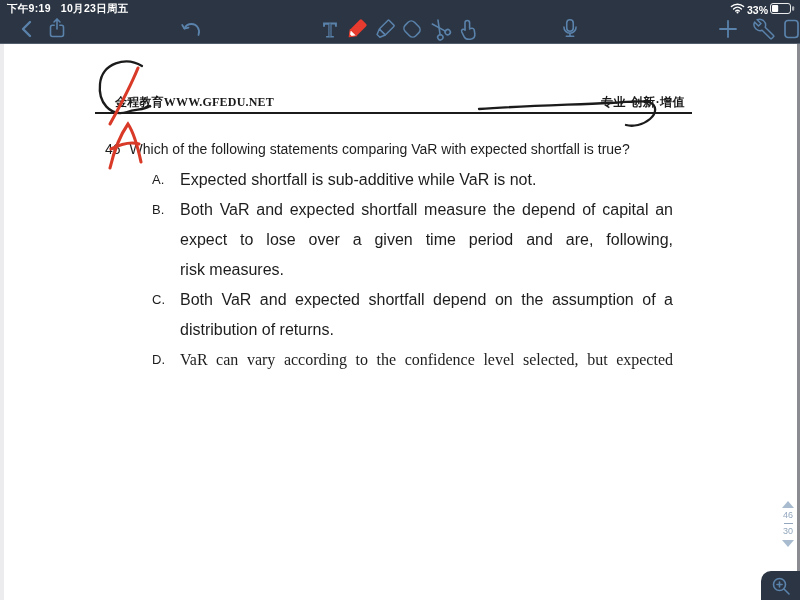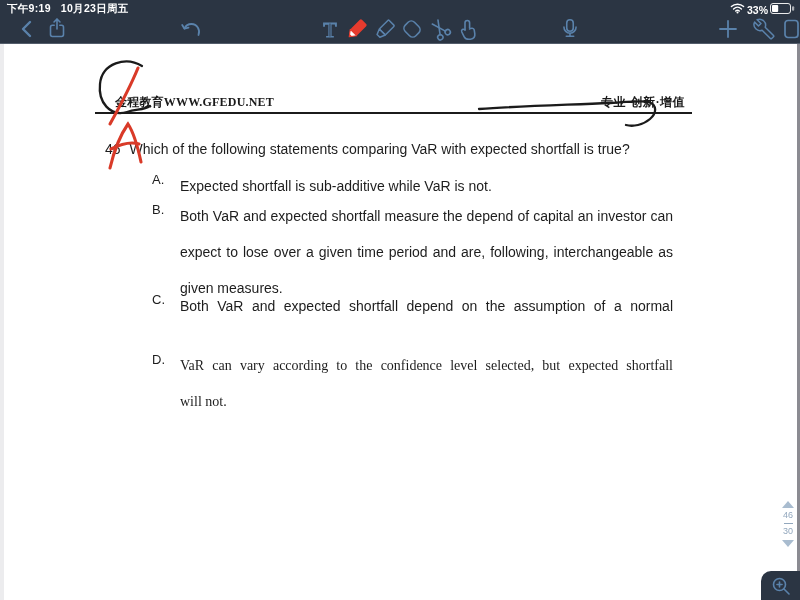--- a/index.html
+++ b/index.html
@@ -26,22 +26,22 @@
                     font-size:12px;font-weight:600;color:#1a1a1a;letter-spacing:.5px;}
   .doc-rule{position:absolute;left:95px;top:68px;width:597px;height:2px;background:#1b1b1b;}
   .q-line{position:absolute;left:105px;top:90px;height:30px;line-height:30px;
           font-size:14px;color:#1d1d1d;white-space:nowrap;}
   .q-num{display:inline-block;margin-right:9px;}
   .options{position:absolute;left:0;top:121px;width:800px;}
   .opt{position:relative;}
   .opt-label{position:absolute;left:152px;top:0;height:30px;line-height:30px;
              font-size:13px;color:#1d1d1d;}
   .opt-lines{position:absolute;left:180px;top:0;width:493px;}
-  .opt-line{height:30px;line-height:30px;font-size:14px;color:#1d1d1d;
-            white-space:nowrap;overflow:hidden;margin-top:6px;}
+  .opt-line{height:30px;line-height:30px;font-size:16px;color:#1d1d1d;
+            white-space:nowrap;overflow:hidden;}
   .opt-line.justify{white-space:normal;text-align:justify;text-align-last:justify;}
   .o-a{height:30px;} .o-b{height:90px;} .o-c{height:60px;} .o-d{height:60px;font-family:Liberation Serif, serif;}
   .opt{margin:0;} .opt+.opt{margin-top:0;}
   
   .opt-a{position:absolute;top:0;left:0;right:0;}
   .opt-b{position:absolute;top:30px;left:0;right:0;}
   .opt-c{position:absolute;top:120px;left:0;right:0;}
   .opt-d{position:absolute;top:180px;left:0;right:0;}
   
   .ink{position:absolute;left:0;top:0;width:800px;height:600px;pointer-events:none;}
@@ -193,34 +193,34 @@
         <div class="opt-label">A.</div>
         <div class="opt-lines o-a">
           <div class="opt-line">Expected shortfall is sub-additive while VaR is not.</div>
         </div>
       </div>
       <div class="opt opt-b">
         <div class="opt-label">B.</div>
         <div class="opt-lines o-b">
           <div class="opt-line justify">Both VaR and expected shortfall measure the depend of capital an investor can</div>
           <div class="opt-line justify">expect to lose over a given time period and are, following, interchangeable as</div>
-          <div class="opt-line">given measures.</div>
+          <div class="opt-line">risk measures.</div>
         </div>
       </div>
       <div class="opt opt-c">
         <div class="opt-label">C.</div>
         <div class="opt-lines o-c">
           <div class="opt-line justify">Both VaR and expected shortfall depend on the assumption of a normal</div>
+          <div class="opt-line">distribution of returns.</div>
         </div>
       </div>
       <div class="opt opt-d">
         <div class="opt-label">D.</div>
         <div class="opt-lines o-d">
           <div class="opt-line justify">VaR can vary according to the confidence level selected, but expected shortfall</div>
-          <div class="opt-line">will not.</div>
         </div>
       </div>
     </div>
   </div>
 
   <svg class="ink" viewBox="0 0 800 600">
 
     <path d="M142,66 C126,56 102,63 100,84 C98,102 110,117 127,112 C137,109 144,110 150,106" fill="none" stroke="#1b1b1b" stroke-width="2.3" stroke-linecap="round"></path>
 
     <path d="M479,109 C520,106 565,105 610,103 C630,102 643,100 649,102 C657,105 657,113 650,119 C643,125 633,127 626,125" fill="none" stroke="#1b1b1b" stroke-width="2.3" stroke-linecap="round"></path>

